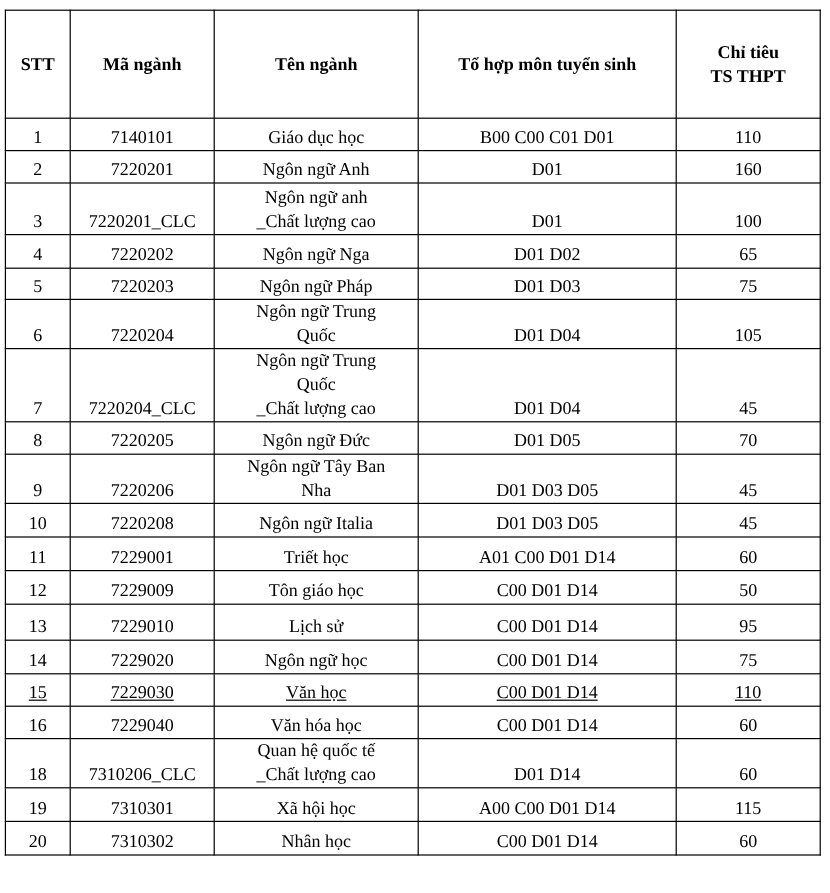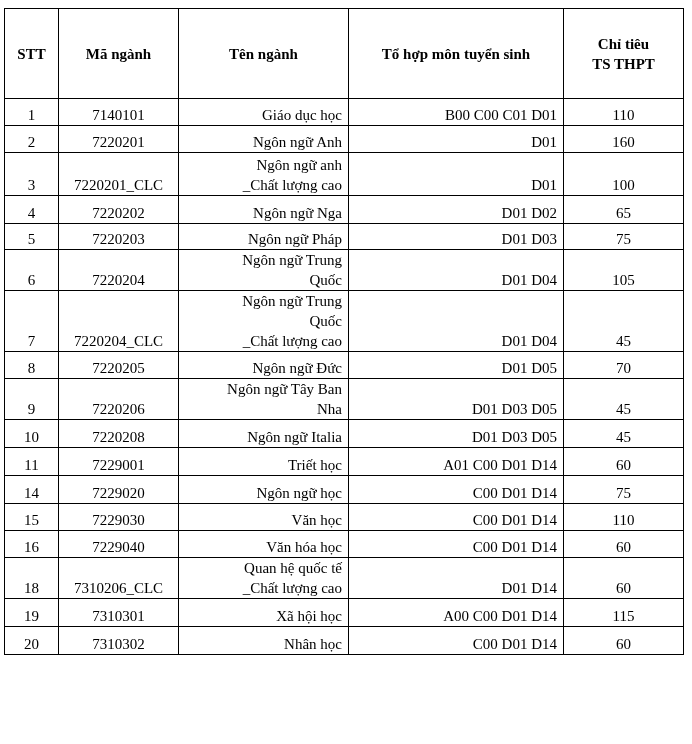--- a/index.html
+++ b/index.html
@@ -4,21 +4,21 @@
 <style>
   html, body { margin:0; padding:0; background:#ffffff; }
   body { width:692px; height:744px; position:relative; overflow:hidden;
          font-family:"Liberation Serif", "DejaVu Serif", serif; color:#000; }
   table { position:absolute; left:4px; top:8px; border-collapse:collapse;
           table-layout:fixed; width:679px; }
   td, th { border:1px solid #000; padding:0 6px; font-size:15px; line-height:20px;
            vertical-align:bottom; font-weight:normal; }
   th { font-weight:bold; text-align:center; vertical-align:middle; font-size:15px; }
   td.c { text-align:center; }
-  td.l { text-align:right; }
+  td.l { text-align:center; }
   td .line { display:block; }
 </style>
 </head>
 <body>
 
 <table>
   <colgroup>
     <col style="width:54px">
     <col style="width:120px">
     <col style="width:170px">
@@ -136,29 +136,47 @@
       <tr style="height: 28px;">
         <td class="c">11</td>
         <td class="c">7229001</td>
         <td class="l">
           <span class="line">Triết học</span>
         </td>
         <td class="l">A01 C00 D01 D14</td>
         <td class="c">60</td>
       </tr>
       <tr style="height: 28px;">
+        <td class="c">12</td>
+        <td class="c">7229009</td>
+        <td class="l">
+          <span class="line">Tôn giáo học</span>
+        </td>
+        <td class="l">C00 D01 D14</td>
+        <td class="c">50</td>
+      </tr>
+      <tr style="height: 30px;">
+        <td class="c">13</td>
+        <td class="c">7229010</td>
+        <td class="l">
+          <span class="line">Lịch sử</span>
+        </td>
+        <td class="l">C00 D01 D14</td>
+        <td class="c">95</td>
+      </tr>
+      <tr style="height: 28px;">
         <td class="c">14</td>
         <td class="c">7229020</td>
         <td class="l">
           <span class="line">Ngôn ngữ học</span>
         </td>
         <td class="l">C00 D01 D14</td>
         <td class="c">75</td>
       </tr>
-      <tr style="height: 27px;">
+      <tr style="height: 27px; text-decoration: underline;">
         <td class="c">15</td>
         <td class="c">7229030</td>
         <td class="l">
           <span class="line">Văn học</span>
         </td>
         <td class="l">C00 D01 D14</td>
         <td class="c">110</td>
       </tr>
       <tr style="height: 27px;">
         <td class="c">16</td>

